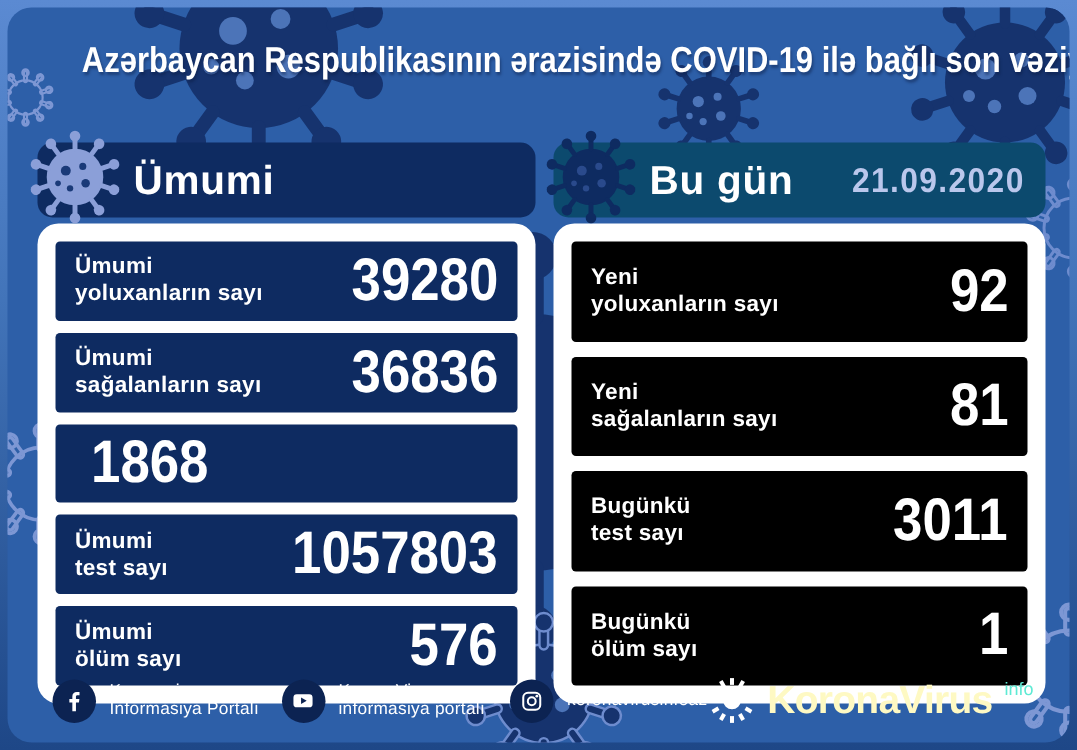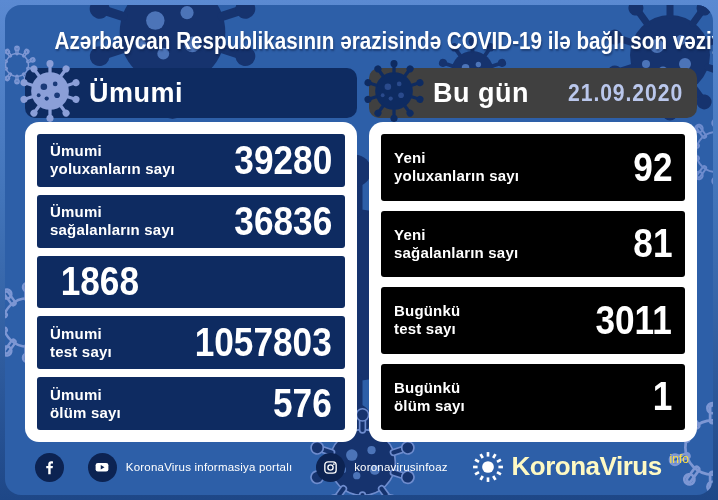--- a/index.html
+++ b/index.html
@@ -16,30 +16,30 @@
   
   .deco { position:absolute; z-index:0; pointer-events:none; }
   
   .title {
     position:absolute; z-index:2; top:22px; left:0; right:0;
     text-align:center; color:#ffffff; font-size:24px; font-weight:700;
     white-space:nowrap; transform:scaleX(.86);
     text-shadow:1px 2px 2px rgba(10,26,64,.45);
   }
   
-  .panel { position:absolute; z-index:1; top:63px; }
+  .panel { position:absolute; z-index:1; top:90px; }
   .panel-left  { left:20px;  width:332px; }
   .panel-right { left:364px; width:328px; }
   .panel-header {
     position:relative; height:50px; border-radius:10px;
     display:flex; align-items:center; padding:0 14px 0 64px;
     color:#fff; font-size:27px; font-weight:700; letter-spacing:.5px;
   }
   .panel-left  .panel-header { background:#0e2b61; }
-  .panel-right .panel-header { background:#404040; justify-content:space-between; }
+  .panel-right .panel-header { background:#0c4a6e; justify-content:space-between; }
   .header-virus { position:absolute; left:-8px; top:-10px; width:66px; height:66px; }
   .date { color:#bac7ec; font-size:23px; font-weight:700; letter-spacing:1px; transform:scaleX(.92); transform-origin:100% 50%; }
   .stat-box {
     margin-top:4px; background:#ffffff; border-radius:14px;
     padding:12px; height:320px; display:flex; flex-direction:column;
   }
   .panel-left  .stat-box { gap:8px; }
   .panel-right .stat-box { gap:10px; }
   .stat-row {
     flex:1; display:flex; align-items:center; justify-content:space-between;
@@ -60,21 +60,21 @@
     padding:0 24px 0 30px;
   }
   .social { display:flex; align-items:center; gap:9px; }
   .social-circle {
     width:29px; height:29px; border-radius:50%; background:#0c2352;
     display:flex; align-items:center; justify-content:center; flex:none;
   }
   .social-label { color:#fff; font-size:11.5px; letter-spacing:.2px; }
   .logo { display:flex; align-items:flex-start; gap:8px; }
   .logo-text { color:#fef9c3; font-size:26px; font-weight:700; letter-spacing:-.5px; line-height:30px; }
-  .logo-sup { color:#fde047; font-size:12px; font-weight:400; line-height:12px; padding-top:2px; }
+  .logo-sup { color:#5eead4; font-size:12px; font-weight:400; line-height:12px; padding-top:2px; }
 </style>
 </head>
 <body>
 
 <div class="canvas">
   <div class="inner">
 
     <svg width="0" height="0" style="position:absolute" aria-hidden="true">
       <defs>
         <g id="virus-shape">
@@ -260,20 +260,21 @@
     </div>
 
     <div class="footer">
 
       <div class="social">
         <div class="social-circle">
           <svg width="17" height="17" viewBox="0 0 24 24">
             <path fill="#ffffff" d="M13.6 21.5v-8.4h2.8l.45-3.2h-3.25V7.85c0-.95.3-1.6 1.65-1.6h1.7V3.4c-.3-.04-1.35-.13-2.55-.13-2.5 0-4.2 1.5-4.2 4.3v2.33H7.4v3.2h2.8v8.4h3.4z"></path>
           </svg>
         </div>
+        <span class="social-label">Koronavirus İnformasiya Portalı</span>
       </div>
 
       <div class="social">
         <div class="social-circle">
           <svg width="18" height="18" viewBox="0 0 24 24">
             <rect x="3.5" y="6.5" width="17" height="11.5" rx="3" fill="#ffffff"></rect>
             <path d="M10.3 9.3l5 2.95-5 2.95z" fill="#0c2352"></path>
           </svg>
         </div>
         <span class="social-label">KoronaVirus informasiya portalı</span>

